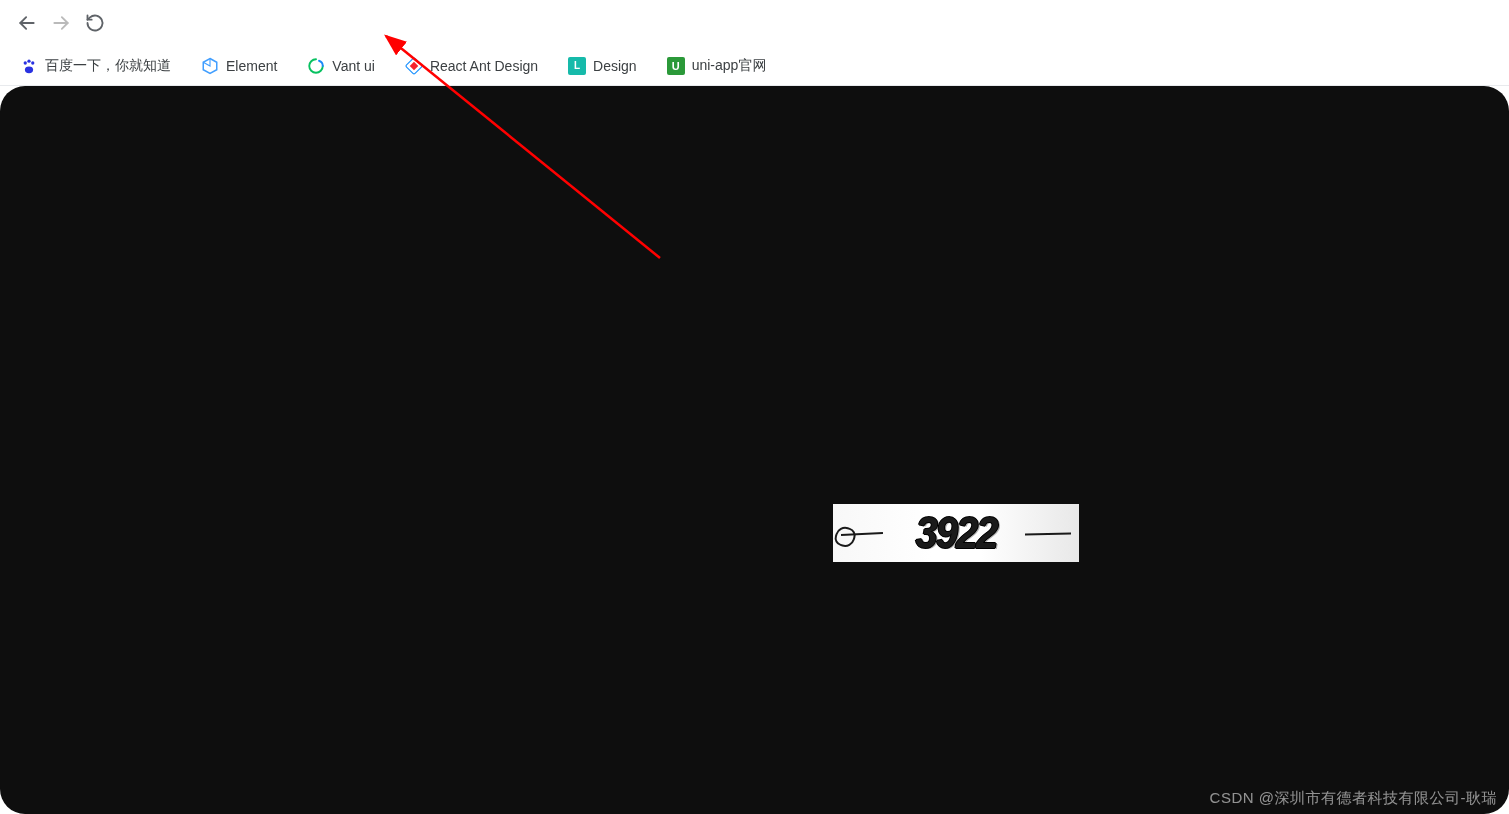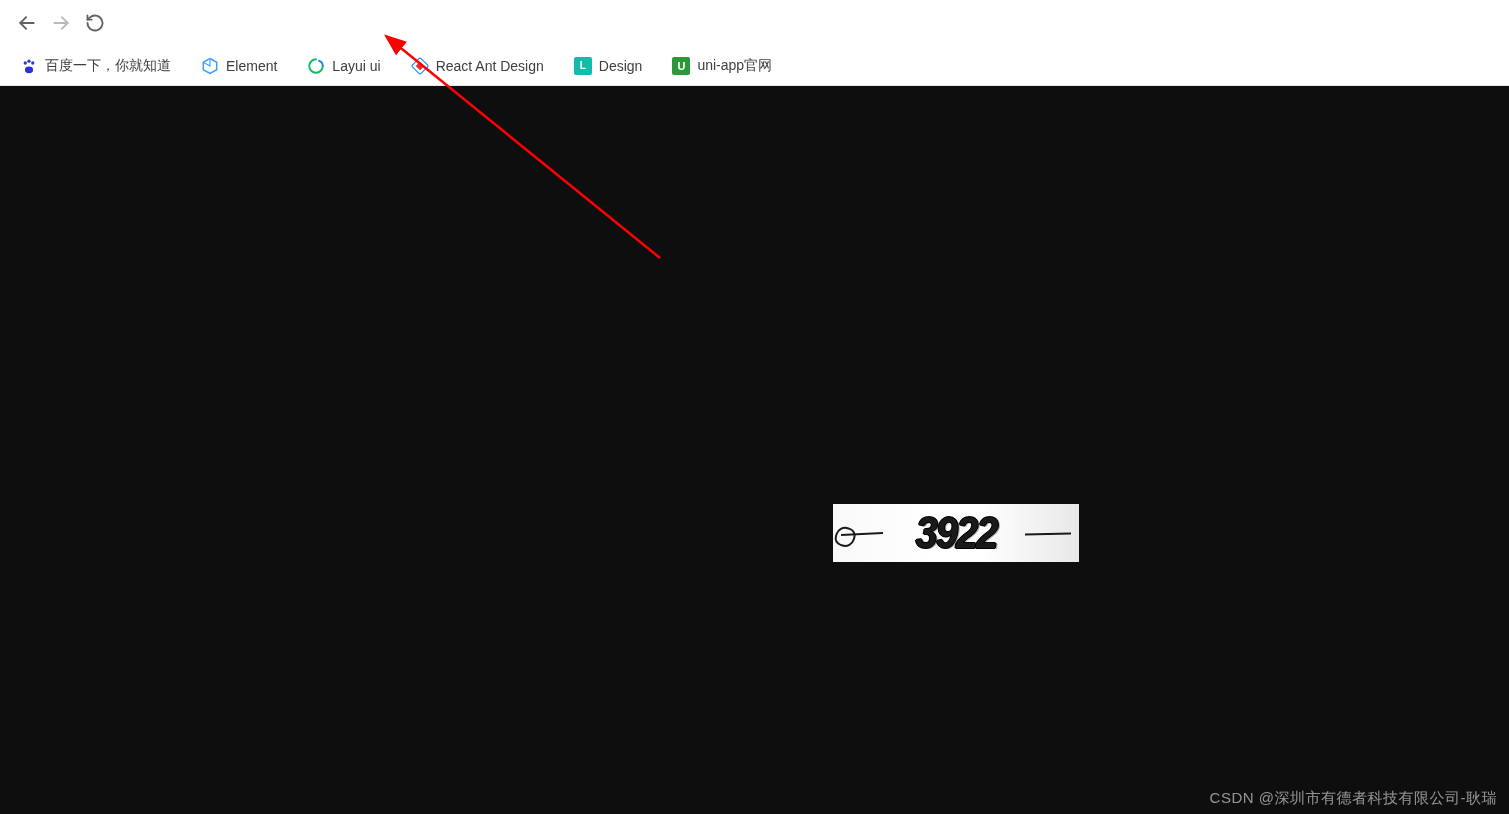--- a/index.html
+++ b/index.html
@@ -135,20 +135,21 @@
     
     
     .viewport {
       width: 100%;
       height: calc(100% - 86px);
       background: #0e0e0e;
       position: relative;
       display: flex;
       align-items: center;
       justify-content: center;
+      border-radius: 25px;
     }
     .captcha-image {
       width: 246px;
       height: 58px;
       background: linear-gradient(to right, #f8f8f8 0%, #ffffff 40%, #ffffff 60%, #e8e8e8 100%);
       position: absolute;
       left: 833px;
       top: 418px;
       display: flex;
       align-items: center;
@@ -263,21 +264,21 @@
     </span>
     <span>Element</span>
   </div>
   <div class="bookmark-item">
     <span class="favicon favicon-vant">
       <svg viewBox="0 0 24 24">
           <path d="M12 3 C7 3 3 7 3 12 C3 17 7 21 12 21 C17 21 21 17 21 12" fill="none" stroke="#07c160" stroke-width="2.5" stroke-linecap="round"></path>
           <path d="M21 12 C21 9 19 6 16 5" fill="none" stroke="#1989fa" stroke-width="2.5" stroke-linecap="round"></path>
         </svg>
     </span>
-    <span>Layui ui</span>
+    <span>Vant ui</span>
   </div>
   <div class="bookmark-item">
     <span class="favicon favicon-react">
       <svg viewBox="0 0 24 24">
           <rect x="4" y="4" width="16" height="16" rx="2" fill="none" stroke="#1890ff" stroke-width="1.5" transform="rotate(45 12 12)"></rect>
           <rect x="8" y="8" width="8" height="8" fill="#f5222d" transform="rotate(45 12 12)"></rect>
         </svg>
     </span>
     <span>React Ant Design</span>
   </div>

